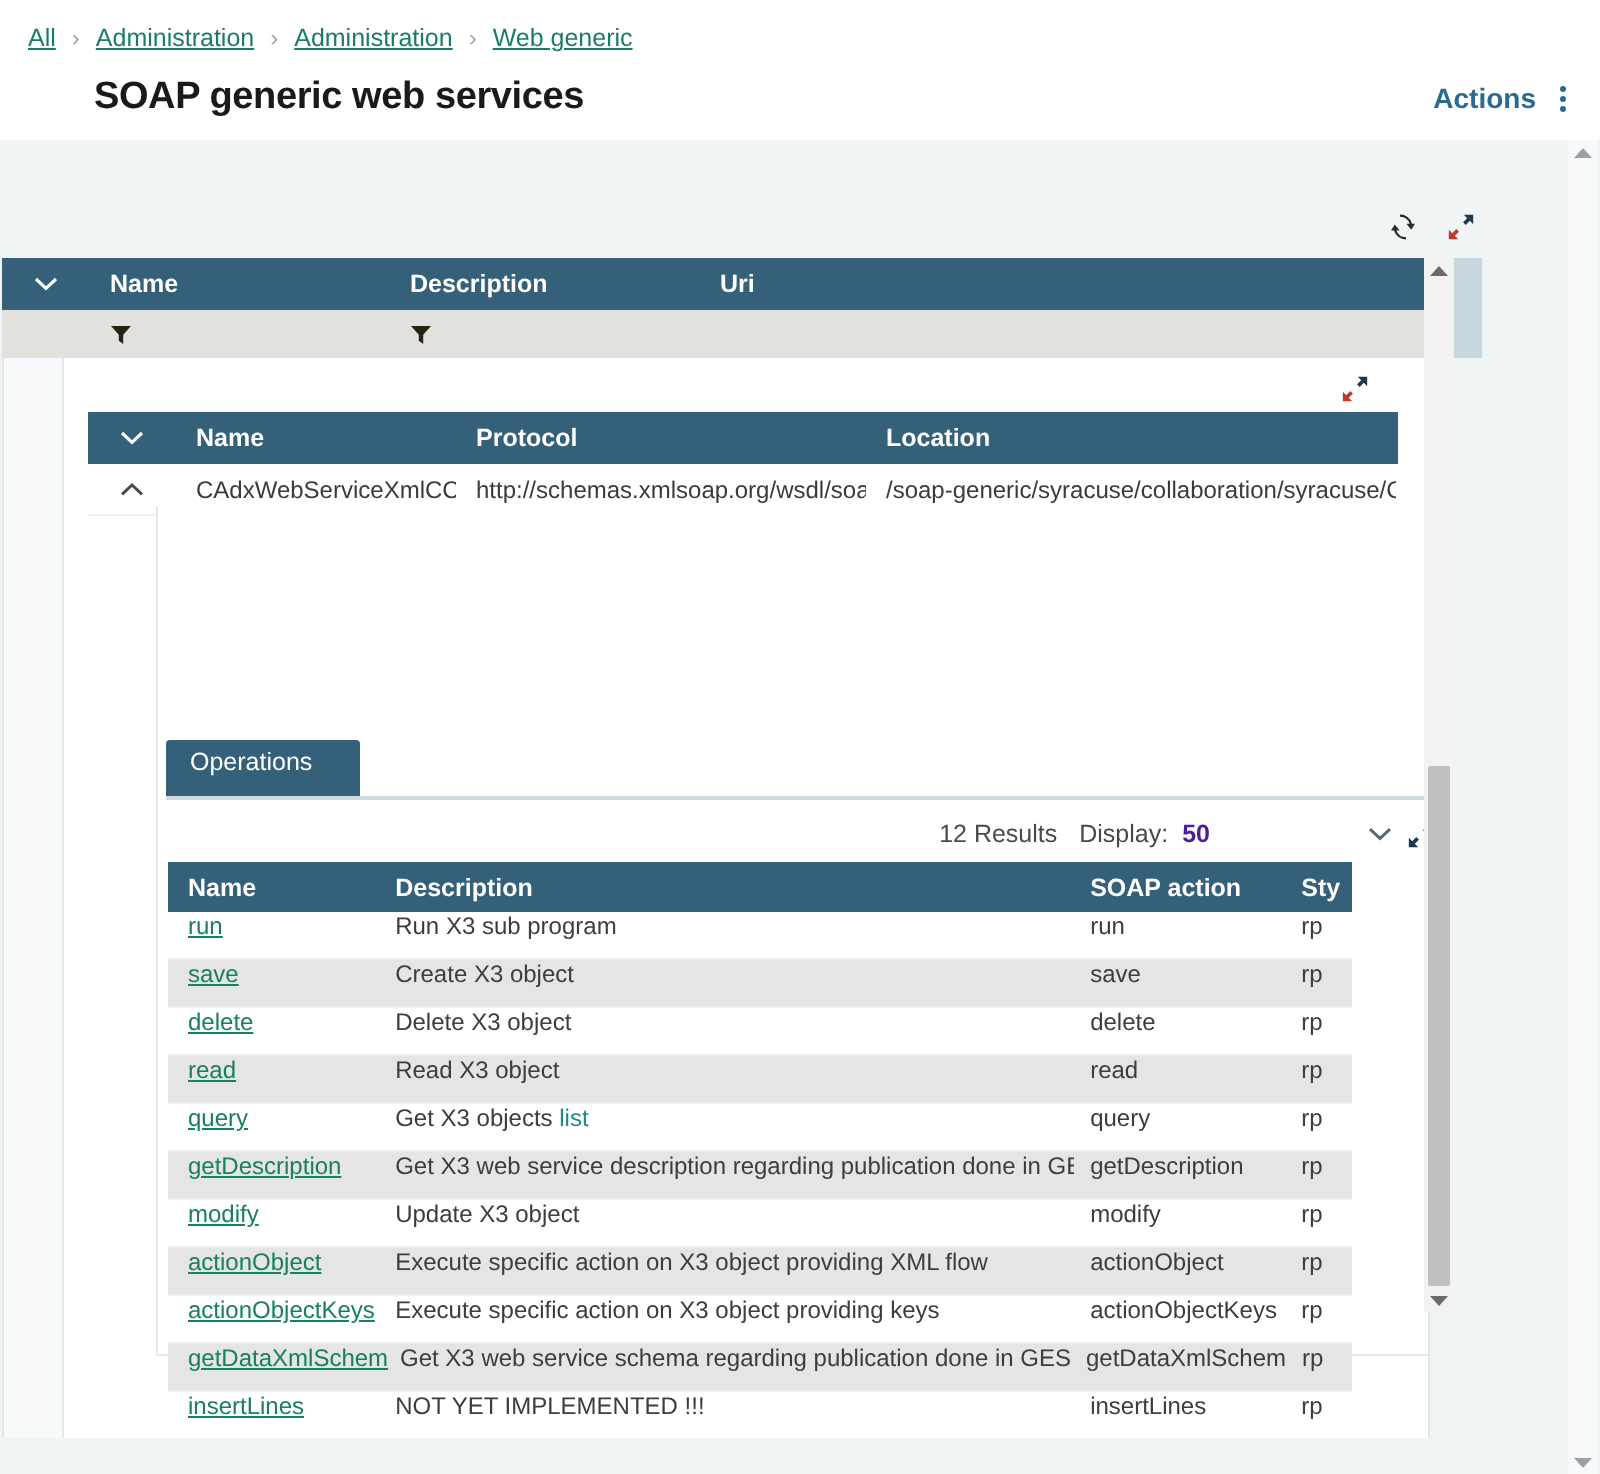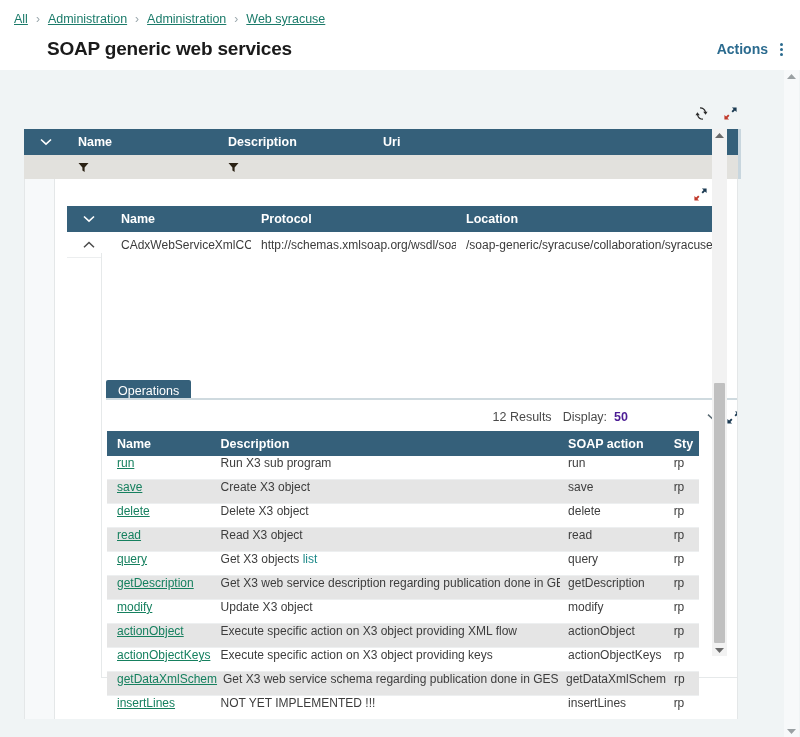--- a/index.html
+++ b/index.html
@@ -92,21 +92,21 @@
   }
   .icon-btn {
     width: 15px; height: 15px;
     cursor: pointer;
     display: block;
   }
 
   
   .outer-table {
     position: absolute;
-    left: 24px; top: 59px;
+    left: 1px; top: 59px;
     width: 714px;
   }
   .thead-row {
     display: flex;
     background: #35607a;
     height: 26px;
     align-items: center;
     color: #ffffff;
     font-weight: bold;
     font-size: 12.5px;
@@ -199,22 +199,22 @@
     width: 645px;
     height: 22px;
     border-bottom: 2px solid #cfdadf;
     display: flex;
     align-items: flex-end;
   }
   .tab {
     background: #35607a;
     color: #ffffff;
     font-size: 12.5px;
-    padding: 4px 12px 4px 12px;
-    height: 18px;
+    padding: 4px 24px 4px 12px;
+    height: 28px;
     line-height: 14px;
     cursor: pointer;
     border-radius: 2px 2px 0 0;
   }
 
   .results-bar {
     position: absolute;
     left: 50px; top: 225px;
     width: 645px;
     height: 26px;
@@ -309,21 +309,21 @@
 </head>
 <body>
 
 <div class="breadcrumb">
   <span class="crumb">All</span>
   <span class="crumb-sep">›</span>
   <span class="crumb">Administration</span>
   <span class="crumb-sep">›</span>
   <span class="crumb">Administration</span>
   <span class="crumb-sep">›</span>
-  <span class="crumb">Web syracuse</span>
+  <span class="crumb">Web generic</span>
 </div>
 
 <div class="titlebar">
   <div class="page-title">SOAP generic web services</div>
   <div class="actions-wrap">
     <span class="actions-label">Actions</span>
     <span class="kebab">
         <i></i>
         <i></i>
         <i></i>

